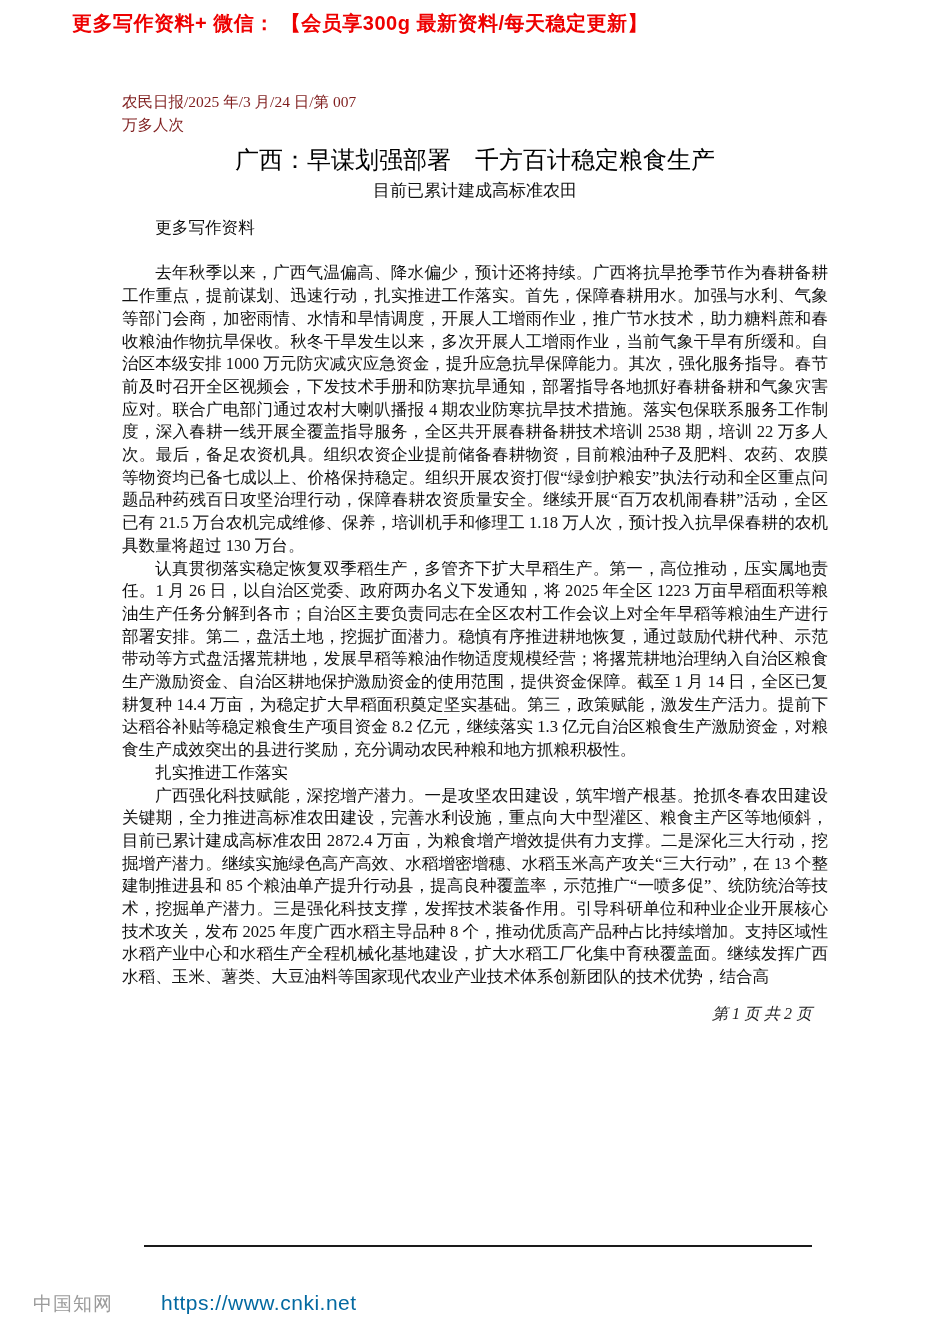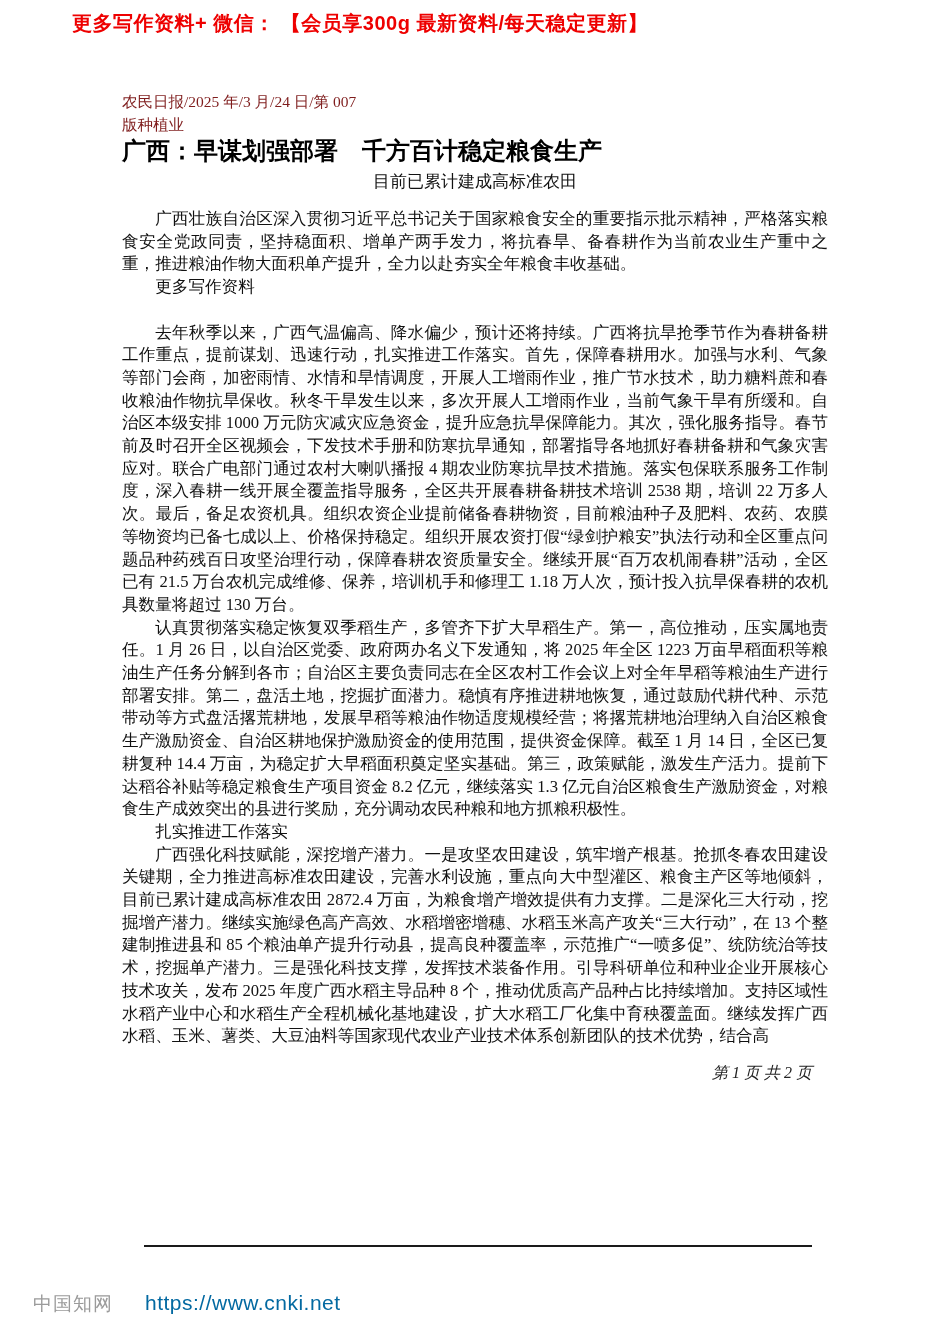--- a/index.html
+++ b/index.html
@@ -36,21 +36,23 @@
     left: 122px;
     top: 90px;
     width: 706px;
   }
   .source-info {
     font-size: 15.5px;
     line-height: 23px;
     color: #7f1d1d;
   }
   .doc-title {
-    font-weight: 700;
+    margin-top: 9px;
+    text-align: center;
+    font-weight: 400;
     font-size: 24px;
     line-height: 30px;
     color: #000000;
   }
   .doc-author {
     margin-top: 5px;
     text-align: center;
     font-size: 17px;
     line-height: 22px;
     color: #111111;
@@ -89,21 +91,21 @@
     width: 668px;
     height: 2px;
     background: #1a1a1a;
   }
   .watermark {
     position: absolute;
     left: 33px;
     top: 1291px;
     display: flex;
     align-items: baseline;
-    gap: 32px;
+    gap: 48px;
     color: #a8a8a8;
     font-family: "Liberation Sans", "DejaVu Sans", sans-serif;
   }
   .watermark .site-name {
     font-size: 19px;
     letter-spacing: 1px;
     color: #9b9b9b;
   }
   .watermark .site-url {
     font-size: 21px;
@@ -113,29 +115,28 @@
 </style>
 </head>
 <body>
 
 <div class="promo-banner">更多写作资料+ 微信： 【会员享300g 最新资料/每天稳定更新】</div>
 
 <div class="page-content">
 
   <div class="source-info">
     <div>农民日报/2025 年/3 月/24 日/第 007</div>
-    <div>版种植业</div>
+    <div>万多人次</div>
   </div>
 
   <div class="doc-title">广西：早谋划强部署　千方百计稳定粮食生产</div>
 
   <div class="doc-author">目前已累计建成高标准农田</div>
 
   <div class="article">
-    <p>广西壮族自治区深入贯彻习近平总书记关于国家粮食安全的重要指示批示精神，严格落实粮食安全党政同责，坚持稳面积、增单产两手发力，将抗春旱、备春耕作为当前农业生产重中之重，推进粮油作物大面积单产提升，全力以赴夯实全年粮食丰收基础。</p>
     <p class="gap-after">更多写作资料</p>
     <p>去年秋季以来，广西气温偏高、降水偏少，预计还将持续。广西将抗旱抢季节作为春耕备耕工作重点，提前谋划、迅速行动，扎实推进工作落实。首先，保障春耕用水。加强与水利、气象等部门会商，加密雨情、水情和旱情调度，开展人工增雨作业，推广节水技术，助力糖料蔗和春收粮油作物抗旱保收。秋冬干旱发生以来，多次开展人工增雨作业，当前气象干旱有所缓和。自治区本级安排 1000 万元防灾减灾应急资金，提升应急抗旱保障能力。其次，强化服务指导。春节前及时召开全区视频会，下发技术手册和防寒抗旱通知，部署指导各地抓好春耕备耕和气象灾害应对。联合广电部门通过农村大喇叭播报 4 期农业防寒抗旱技术措施。落实包保联系服务工作制度，深入春耕一线开展全覆盖指导服务，全区共开展春耕备耕技术培训 2538 期，培训 22 万多人次。最后，备足农资机具。组织农资企业提前储备春耕物资，目前粮油种子及肥料、农药、农膜等物资均已备七成以上、价格保持稳定。组织开展农资打假“绿剑护粮安”执法行动和全区重点问题品种药残百日攻坚治理行动，保障春耕农资质量安全。继续开展“百万农机闹春耕”活动，全区已有 21.5 万台农机完成维修、保养，培训机手和修理工 1.18 万人次，预计投入抗旱保春耕的农机具数量将超过 130 万台。</p>
     <p>认真贯彻落实稳定恢复双季稻生产，多管齐下扩大早稻生产。第一，高位推动，压实属地责任。1 月 26 日，以自治区党委、政府两办名义下发通知，将 2025 年全区 1223 万亩早稻面积等粮油生产任务分解到各市；自治区主要负责同志在全区农村工作会议上对全年早稻等粮油生产进行部署安排。第二，盘活土地，挖掘扩面潜力。稳慎有序推进耕地恢复，通过鼓励代耕代种、示范带动等方式盘活撂荒耕地，发展早稻等粮油作物适度规模经营；将撂荒耕地治理纳入自治区粮食生产激励资金、自治区耕地保护激励资金的使用范围，提供资金保障。截至 1 月 14 日，全区已复耕复种 14.4 万亩，为稳定扩大早稻面积奠定坚实基础。第三，政策赋能，激发生产活力。提前下达稻谷补贴等稳定粮食生产项目资金 8.2 亿元，继续落实 1.3 亿元自治区粮食生产激励资金，对粮食生产成效突出的县进行奖励，充分调动农民种粮和地方抓粮积极性。</p>
     <p>扎实推进工作落实</p>
     <p>广西强化科技赋能，深挖增产潜力。一是攻坚农田建设，筑牢增产根基。抢抓冬春农田建设关键期，全力推进高标准农田建设，完善水利设施，重点向大中型灌区、粮食主产区等地倾斜，目前已累计建成高标准农田 2872.4 万亩，为粮食增产增效提供有力支撑。二是深化三大行动，挖掘增产潜力。继续实施绿色高产高效、水稻增密增穗、水稻玉米高产攻关“三大行动”，在 13 个整建制推进县和 85 个粮油单产提升行动县，提高良种覆盖率，示范推广“一喷多促”、统防统治等技术，挖掘单产潜力。三是强化科技支撑，发挥技术装备作用。引导科研单位和种业企业开展核心技术攻关，发布 2025 年度广西水稻主导品种 8 个，推动优质高产品种占比持续增加。支持区域性水稻产业中心和水稻生产全程机械化基地建设，扩大水稻工厂化集中育秧覆盖面。继续发挥广西水稻、玉米、薯类、大豆油料等国家现代农业产业技术体系创新团队的技术优势，结合高</p>
   </div>
 
   <div class="page-indicator">第 1 页 共 2 页</div>
 
 </div>

